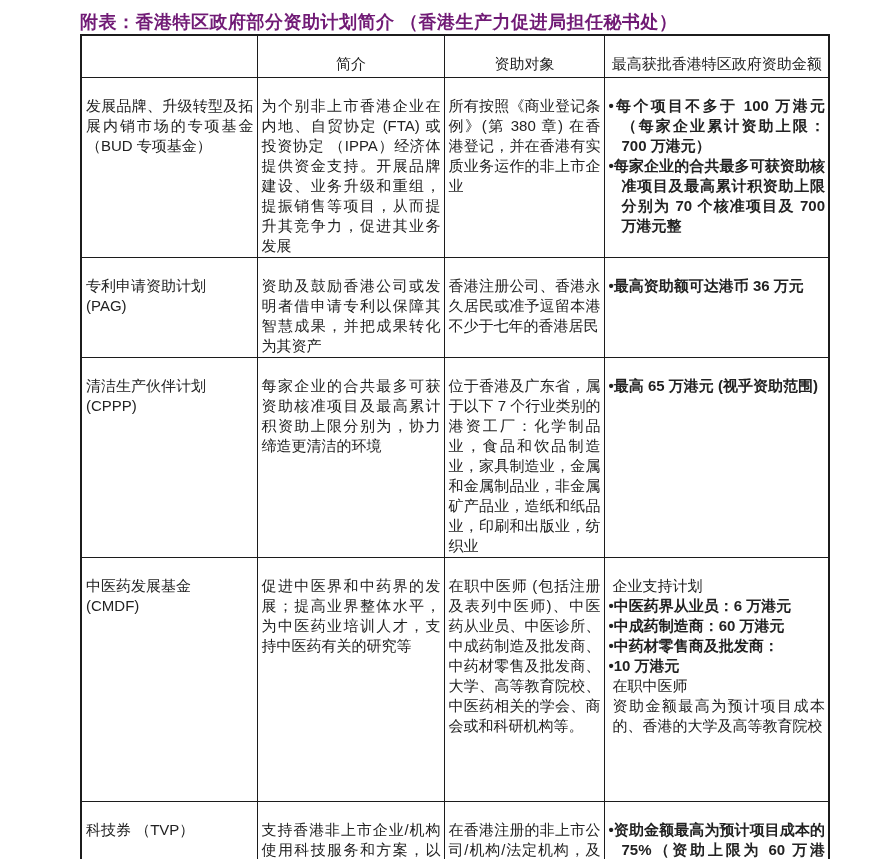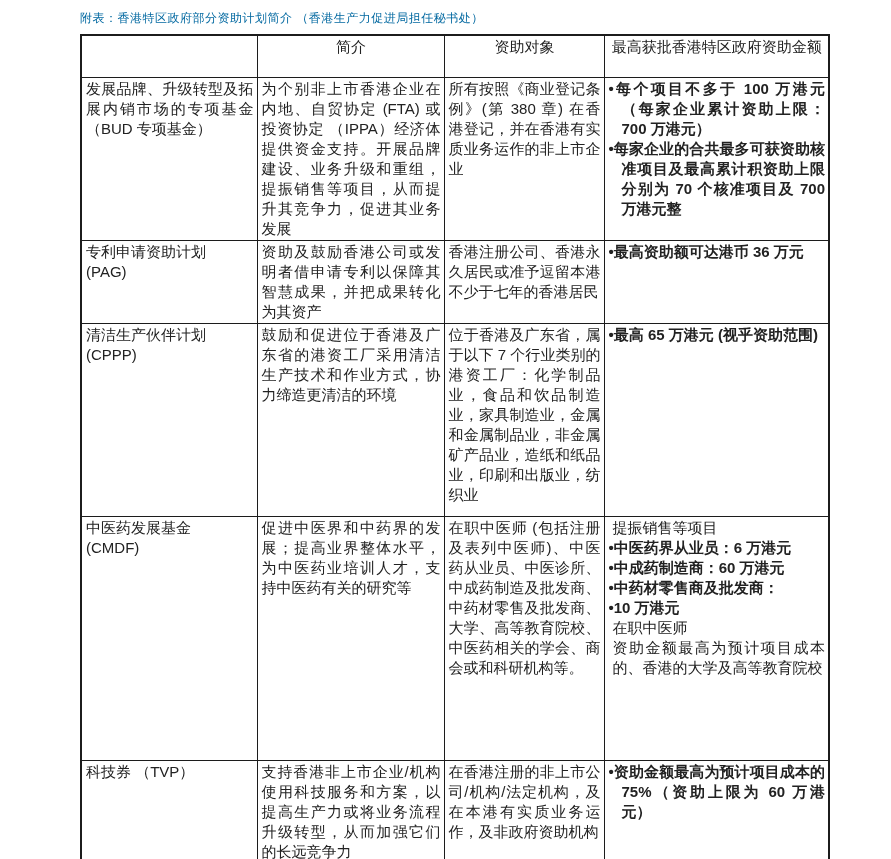--- a/index.html
+++ b/index.html
@@ -14,42 +14,42 @@
     width: 891px;
     height: 859px;
     background: #ffffff;
     overflow: hidden;
   }
   .doc-title {
     position: absolute;
     left: 80px;
     top: 10px;
     width: 760px;
-    font-size: 12px;
-    font-weight: normal;
-    color: #0369a1;
+    font-size: 18px;
+    font-weight: bold;
+    color: #701a75;
     letter-spacing: 0.5px;
     white-space: nowrap;
   }
   table.grant-table {
     position: absolute;
     left: 80px;
     top: 34px;
     width: 748px;
     border-collapse: collapse;
     table-layout: fixed;
     font-size: 15px;
     line-height: 20px;
     color: #222222;
   }
   table.grant-table th,
   table.grant-table td {
     border: 1px solid #1c1c1c;
     vertical-align: top;
-    padding: 1px 3px 1px 4px;
+    padding: 18px 3px 1px 4px;
     overflow: hidden;
   }
   table.grant-table {
     border: 2px solid #1c1c1c;
   }
   thead th {
     text-align: center;
     vertical-align: middle;
     font-weight: normal;
     padding: 2px 2px;
@@ -123,33 +123,33 @@
 (PAG)</td>
         <td class="cell-intro">资助及鼓励香港公司或发明者借申请专利以保障其智慧成果，并把成果转化为其资产</td>
         <td class="cell-target">香港注册公司、香港永久居民或准予逗留本港不少于七年的香港居民</td>
         <td class="cell-amount">
             <div class="amt-line bullet">最高资助额可达港币 36 万元</div>
           </td>
       </tr>
       <tr class="row-cppp">
         <td class="cell-program">清洁生产伙伴计划
 (CPPP)</td>
-        <td class="cell-intro">鼓励和促进位于香港及广东省的港资工厂采用清洁生产技术和作业方式，协力缔造更清洁的环境</td>
+        <td class="cell-intro">每家企业的合共最多可获资助核准项目及最高累计积资助上限分别为，协力缔造更清洁的环境</td>
         <td class="cell-target">位于香港及广东省，属于以下 7 个行业类别的港资工厂：化学制品业，食品和饮品制造业，家具制造业，金属和金属制品业，非金属矿产品业，造纸和纸品业，印刷和出版业，纺织业</td>
         <td class="cell-amount">
             <div class="amt-line bullet">最高 65 万港元 (视乎资助范围)</div>
           </td>
       </tr>
       <tr class="row-cmdf">
         <td class="cell-program">中医药发展基金
 (CMDF)</td>
         <td class="cell-intro">促进中医界和中药界的发展；提高业界整体水平，为中医药业培训人才，支持中医药有关的研究等</td>
         <td class="cell-target">在职中医师 (包括注册及表列中医师)、中医药从业员、中医诊所、中成药制造及批发商、中药材零售及批发商、大学、高等教育院校、中医药相关的学会、商会或和科研机构等。</td>
         <td class="cell-amount">
-            <div class="amt-line plain">提振销售等项目</div>
+            <div class="amt-line plain">企业支持计划</div>
             <div class="amt-line bullet">中医药界从业员：6 万港元</div>
             <div class="amt-line bullet">中成药制造商：60 万港元</div>
             <div class="amt-line bullet">中药材零售商及批发商：</div>
             <div class="amt-line bullet">10 万港元</div>
             <div class="amt-line plain">在职中医师</div>
             <div class="amt-line plain">资助金额最高为预计项目成本的、香港的大学及高等教育院校</div>
           </td>
       </tr>
       <tr class="row-tvp">
         <td class="cell-program">科技券 （TVP）</td>

